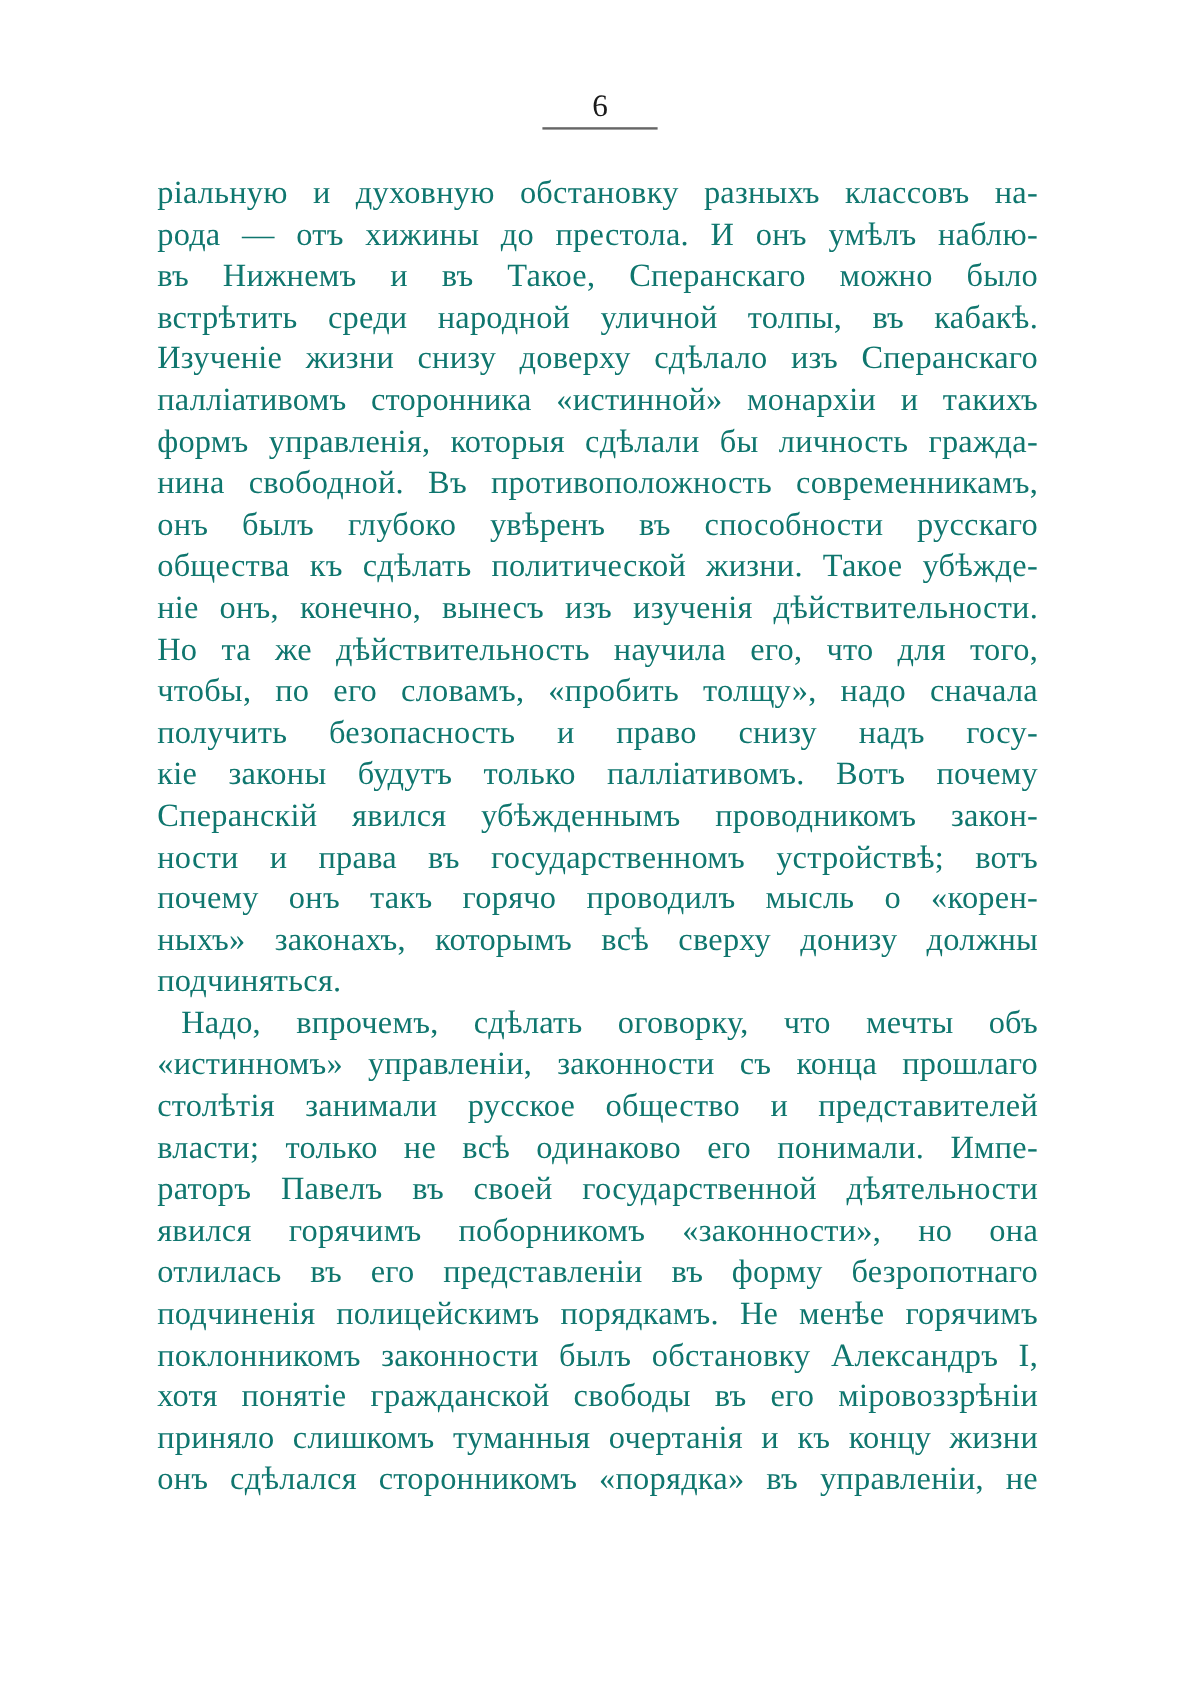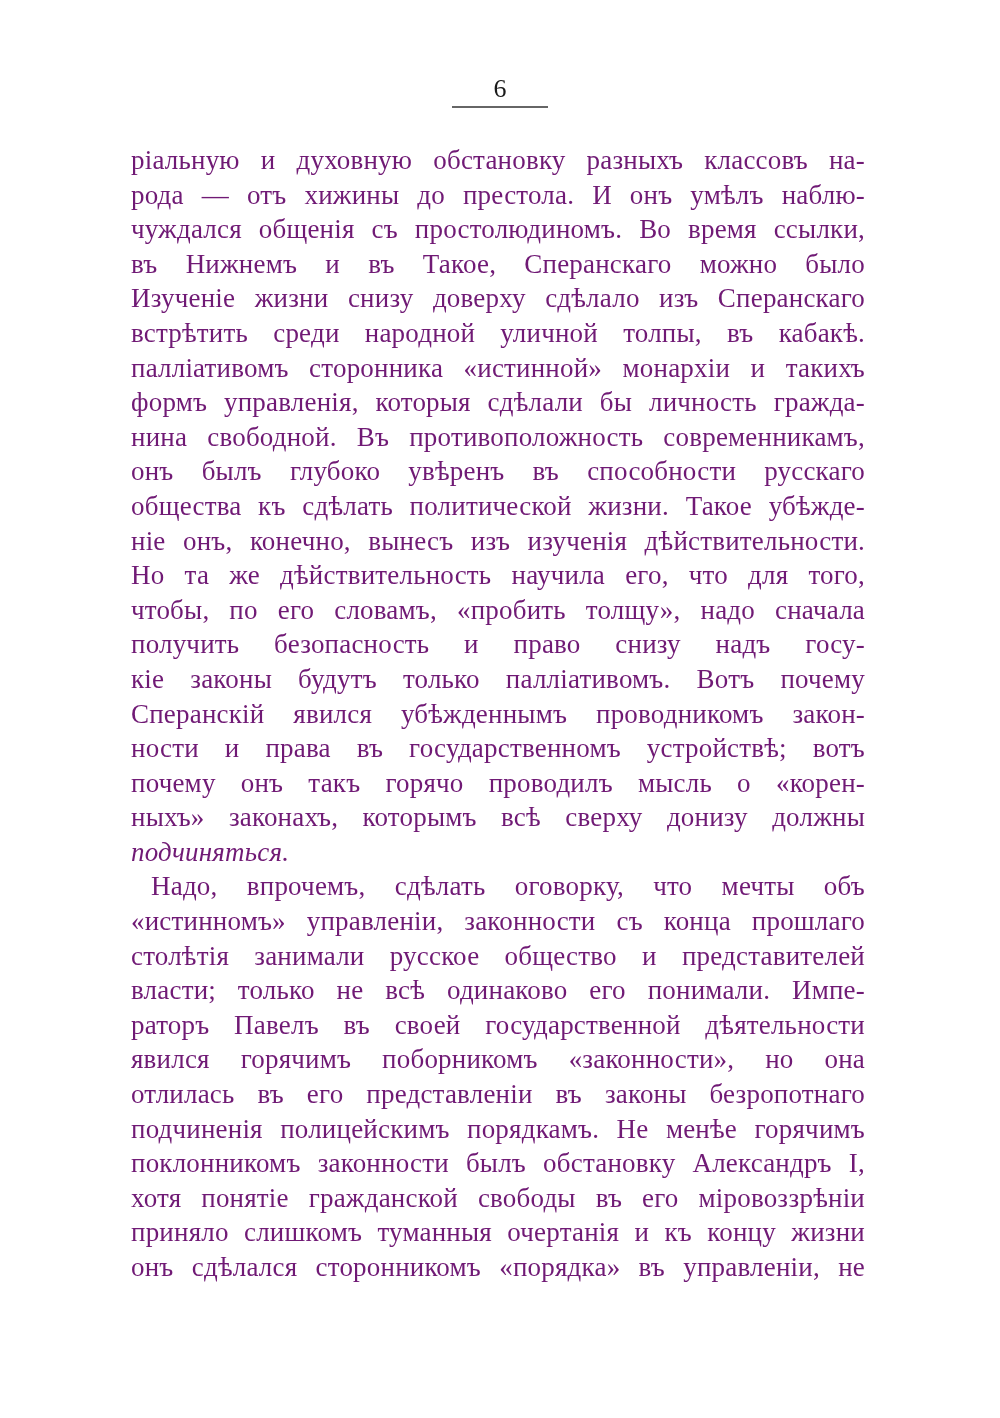--- a/index.html
+++ b/index.html
@@ -9,41 +9,40 @@
     position: absolute; left: 0; width: 1000px; top: 74px; text-align: center;
     font-family: "Liberation Serif", serif; font-size: 26px; color: #1a1a1a;
   }
   .header-rule {
     position: absolute; left: 452px; top: 106px; width: 96px; height: 0;
     border-top: 2px solid #666;
   }
   .text-block { position: absolute; left: 131px; top: 143px; width: 734px; }
   .line {
     display: block; height: 34.6px; line-height: 34.6px;
-    font-family: "Liberation Serif", serif; font-size: 27px; color: #701a75;
+    font-family: "Liberation Serif", serif; font-size: 27px; color: #0f766e;
     text-align: justify; text-align-last: justify; white-space: nowrap;
     letter-spacing: 0.2px;
   }
-  .line.last { text-align-last: left; font-style: italic; }
+  .line.last { text-align-last: left; }
   .line.indent { padding-left: 20px; }
 </style>
 </head>
 <body>
 
 <div class="page">
   <div class="page-number">6</div>
   <div class="header-rule"></div>
 
   <div class="text-block">
     <span class="line">ріальную и духовную обстановку разныхъ классовъ на-</span>
     <span class="line">рода — отъ хижины до престола. И онъ умѣлъ наблю-</span>
-    <span class="line">чуждался общенія съ простолюдиномъ. Во время ссылки,</span>
     <span class="line">въ Нижнемъ и въ Такое, Сперанскаго можно было</span>
+    <span class="line">встрѣтить среди народной уличной толпы, въ кабакѣ.</span>
     <span class="line">Изученіе жизни снизу доверху сдѣлало изъ Сперанскаго</span>
-    <span class="line">встрѣтить среди народной уличной толпы, въ кабакѣ.</span>
     <span class="line">палліативомъ сторонника «истинной» монархіи и такихъ</span>
     <span class="line">формъ управленія, которыя сдѣлали бы личность гражда-</span>
     <span class="line">нина свободной. Въ противоположность современникамъ,</span>
     <span class="line">онъ былъ глубоко увѣренъ въ способности русскаго</span>
     <span class="line">общества къ сдѣлать политической жизни. Такое убѣжде-</span>
     <span class="line">ніе онъ, конечно, вынесъ изъ изученія дѣйствительности.</span>
     <span class="line">Но та же дѣйствительность научила его, что для того,</span>
     <span class="line">чтобы, по его словамъ, «пробить толщу», надо сначала</span>
     <span class="line">получить безопасность и право снизу надъ госу-</span>
     <span class="line">кіе законы будутъ только палліативомъ. Вотъ почему</span>
@@ -51,20 +50,20 @@
     <span class="line">ности и права въ государственномъ устройствѣ; вотъ</span>
     <span class="line">почему онъ такъ горячо проводилъ мысль о «корен-</span>
     <span class="line">ныхъ» законахъ, которымъ всѣ сверху донизу должны</span>
     <span class="line last">подчиняться.</span>
     <span class="line indent">Надо, впрочемъ, сдѣлать оговорку, что мечты объ</span>
     <span class="line">«истинномъ» управленіи, законности съ конца прошлаго</span>
     <span class="line">столѣтія занимали русское общество и представителей</span>
     <span class="line">власти; только не всѣ одинаково его понимали. Импе-</span>
     <span class="line">раторъ Павелъ въ своей государственной дѣятельности</span>
     <span class="line">явился горячимъ поборникомъ «законности», но она</span>
-    <span class="line">отлилась въ его представленіи въ законы безропотнаго</span>
+    <span class="line">отлилась въ его представленіи въ форму безропотнаго</span>
     <span class="line">подчиненія полицейскимъ порядкамъ. Не менѣе горячимъ</span>
     <span class="line">поклонникомъ законности былъ обстановку Александръ I,</span>
     <span class="line">хотя понятіе гражданской свободы въ его міровоззрѣніи</span>
     <span class="line">приняло слишкомъ туманныя очертанія и къ концу жизни</span>
     <span class="line">онъ сдѣлался сторонникомъ «порядка» въ управленіи, не</span>
   </div>
 </div>
 
 </body></html>

